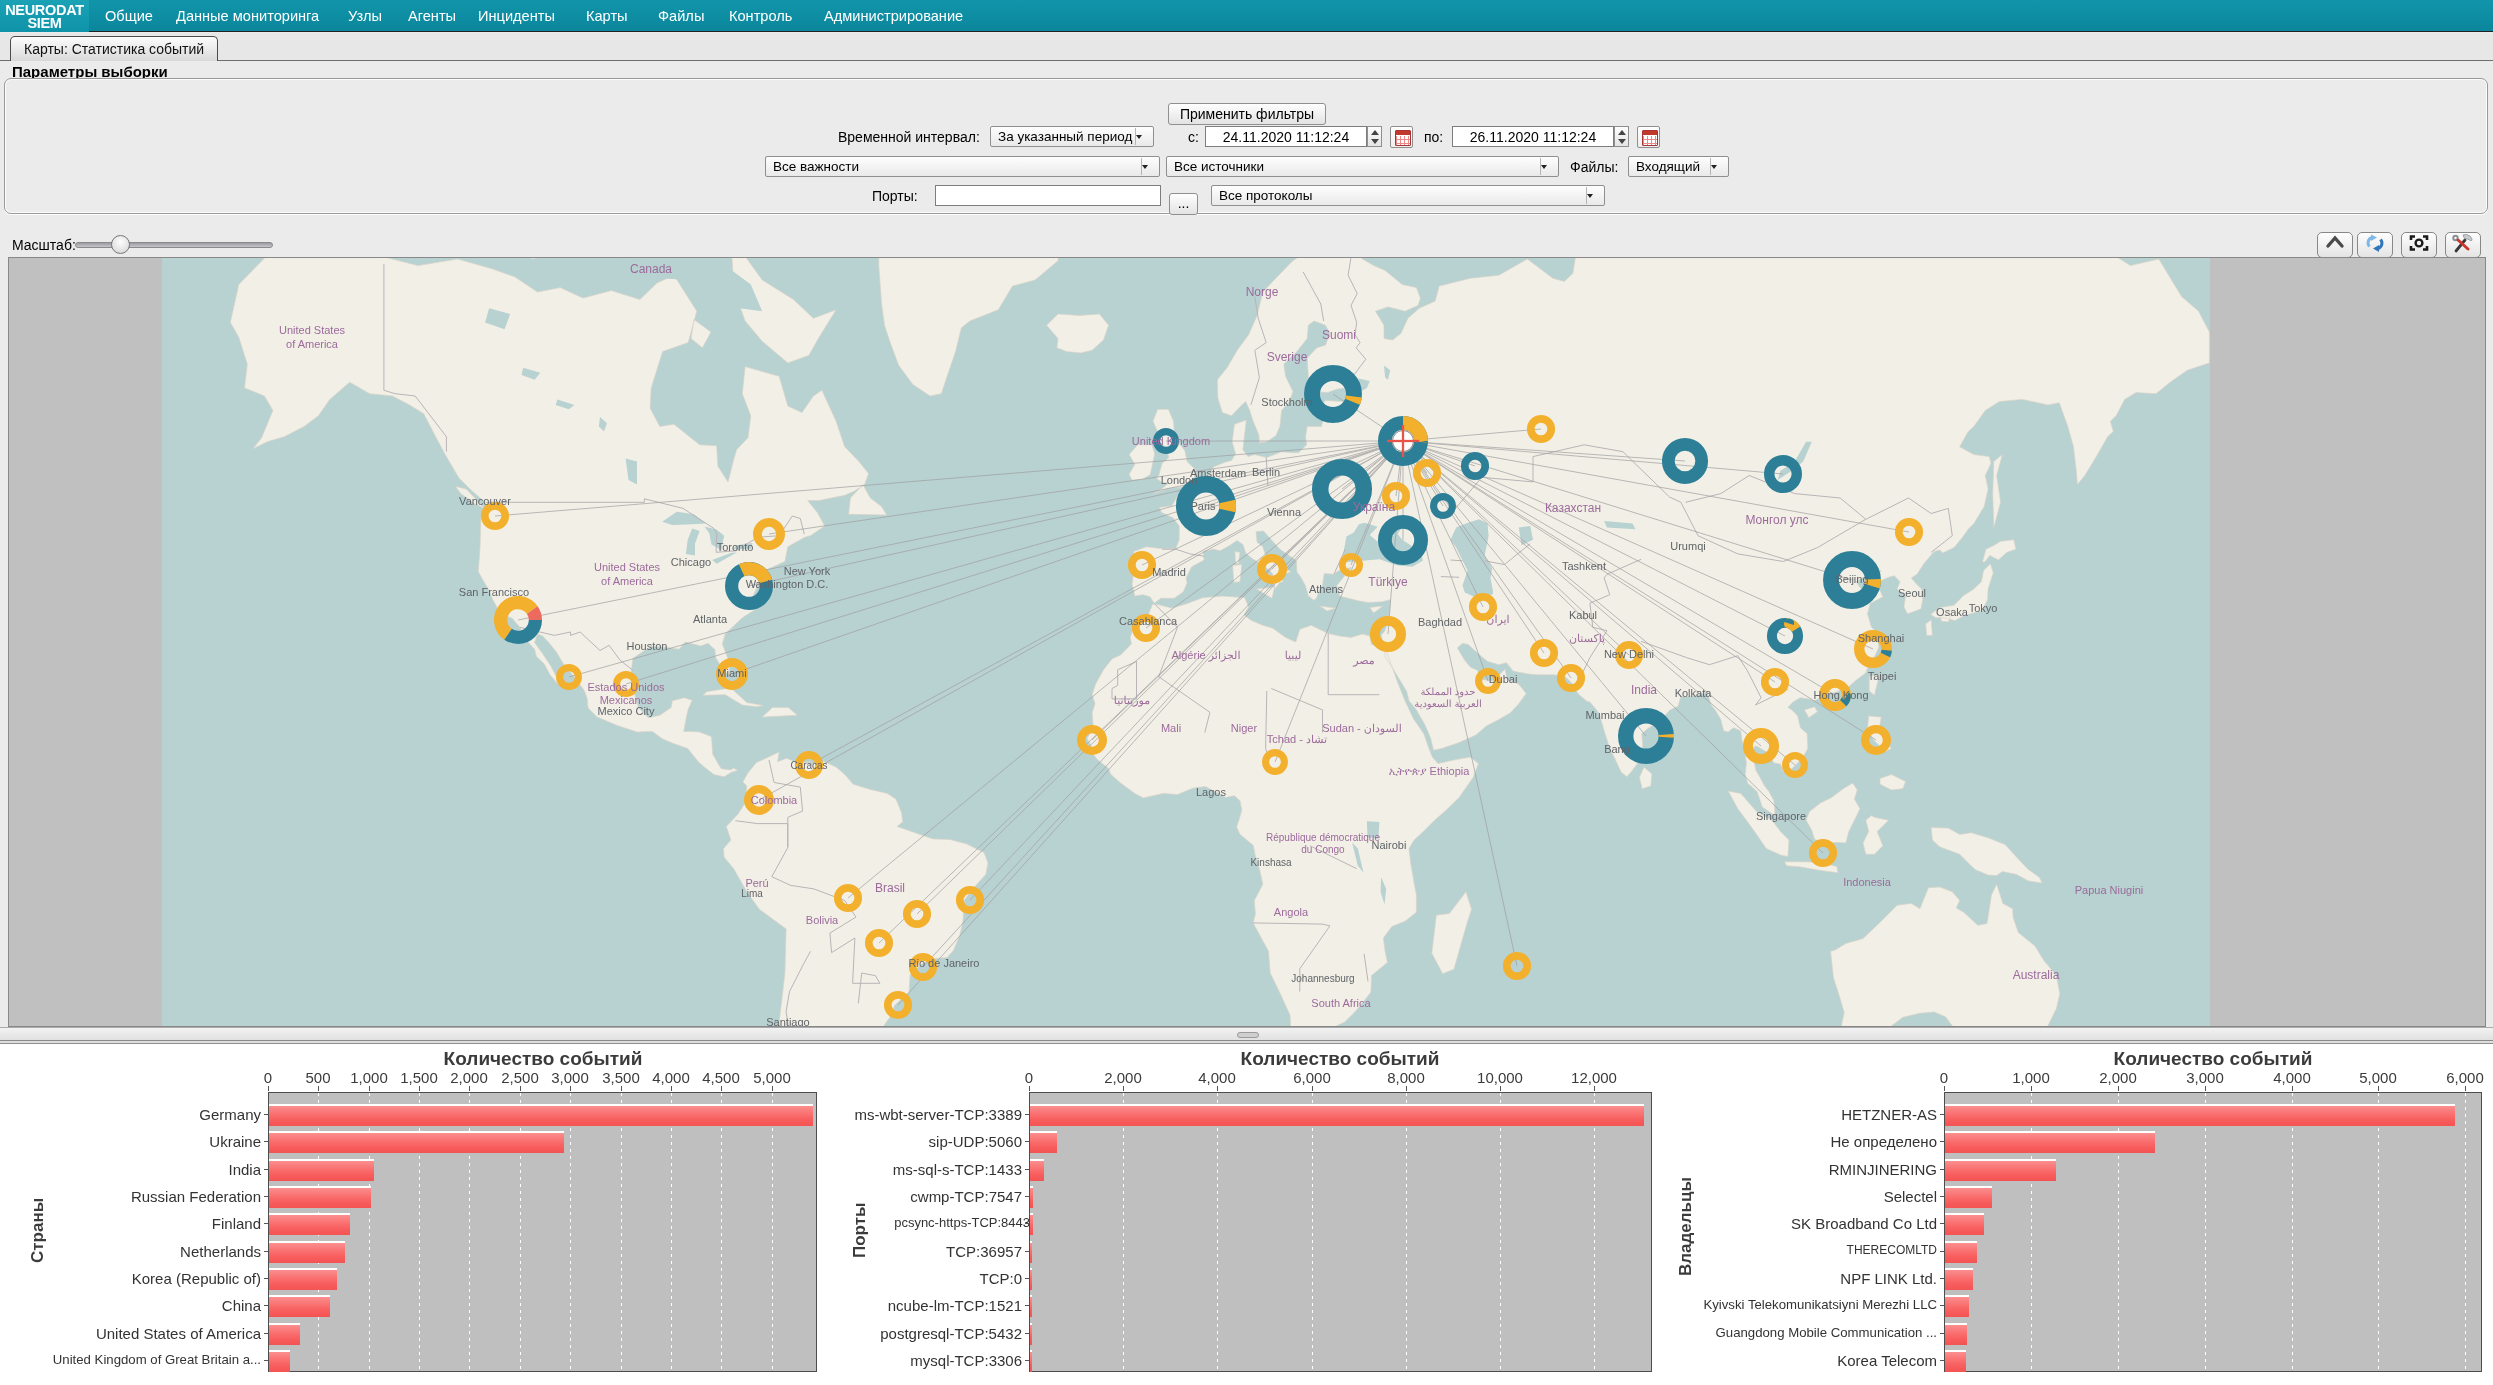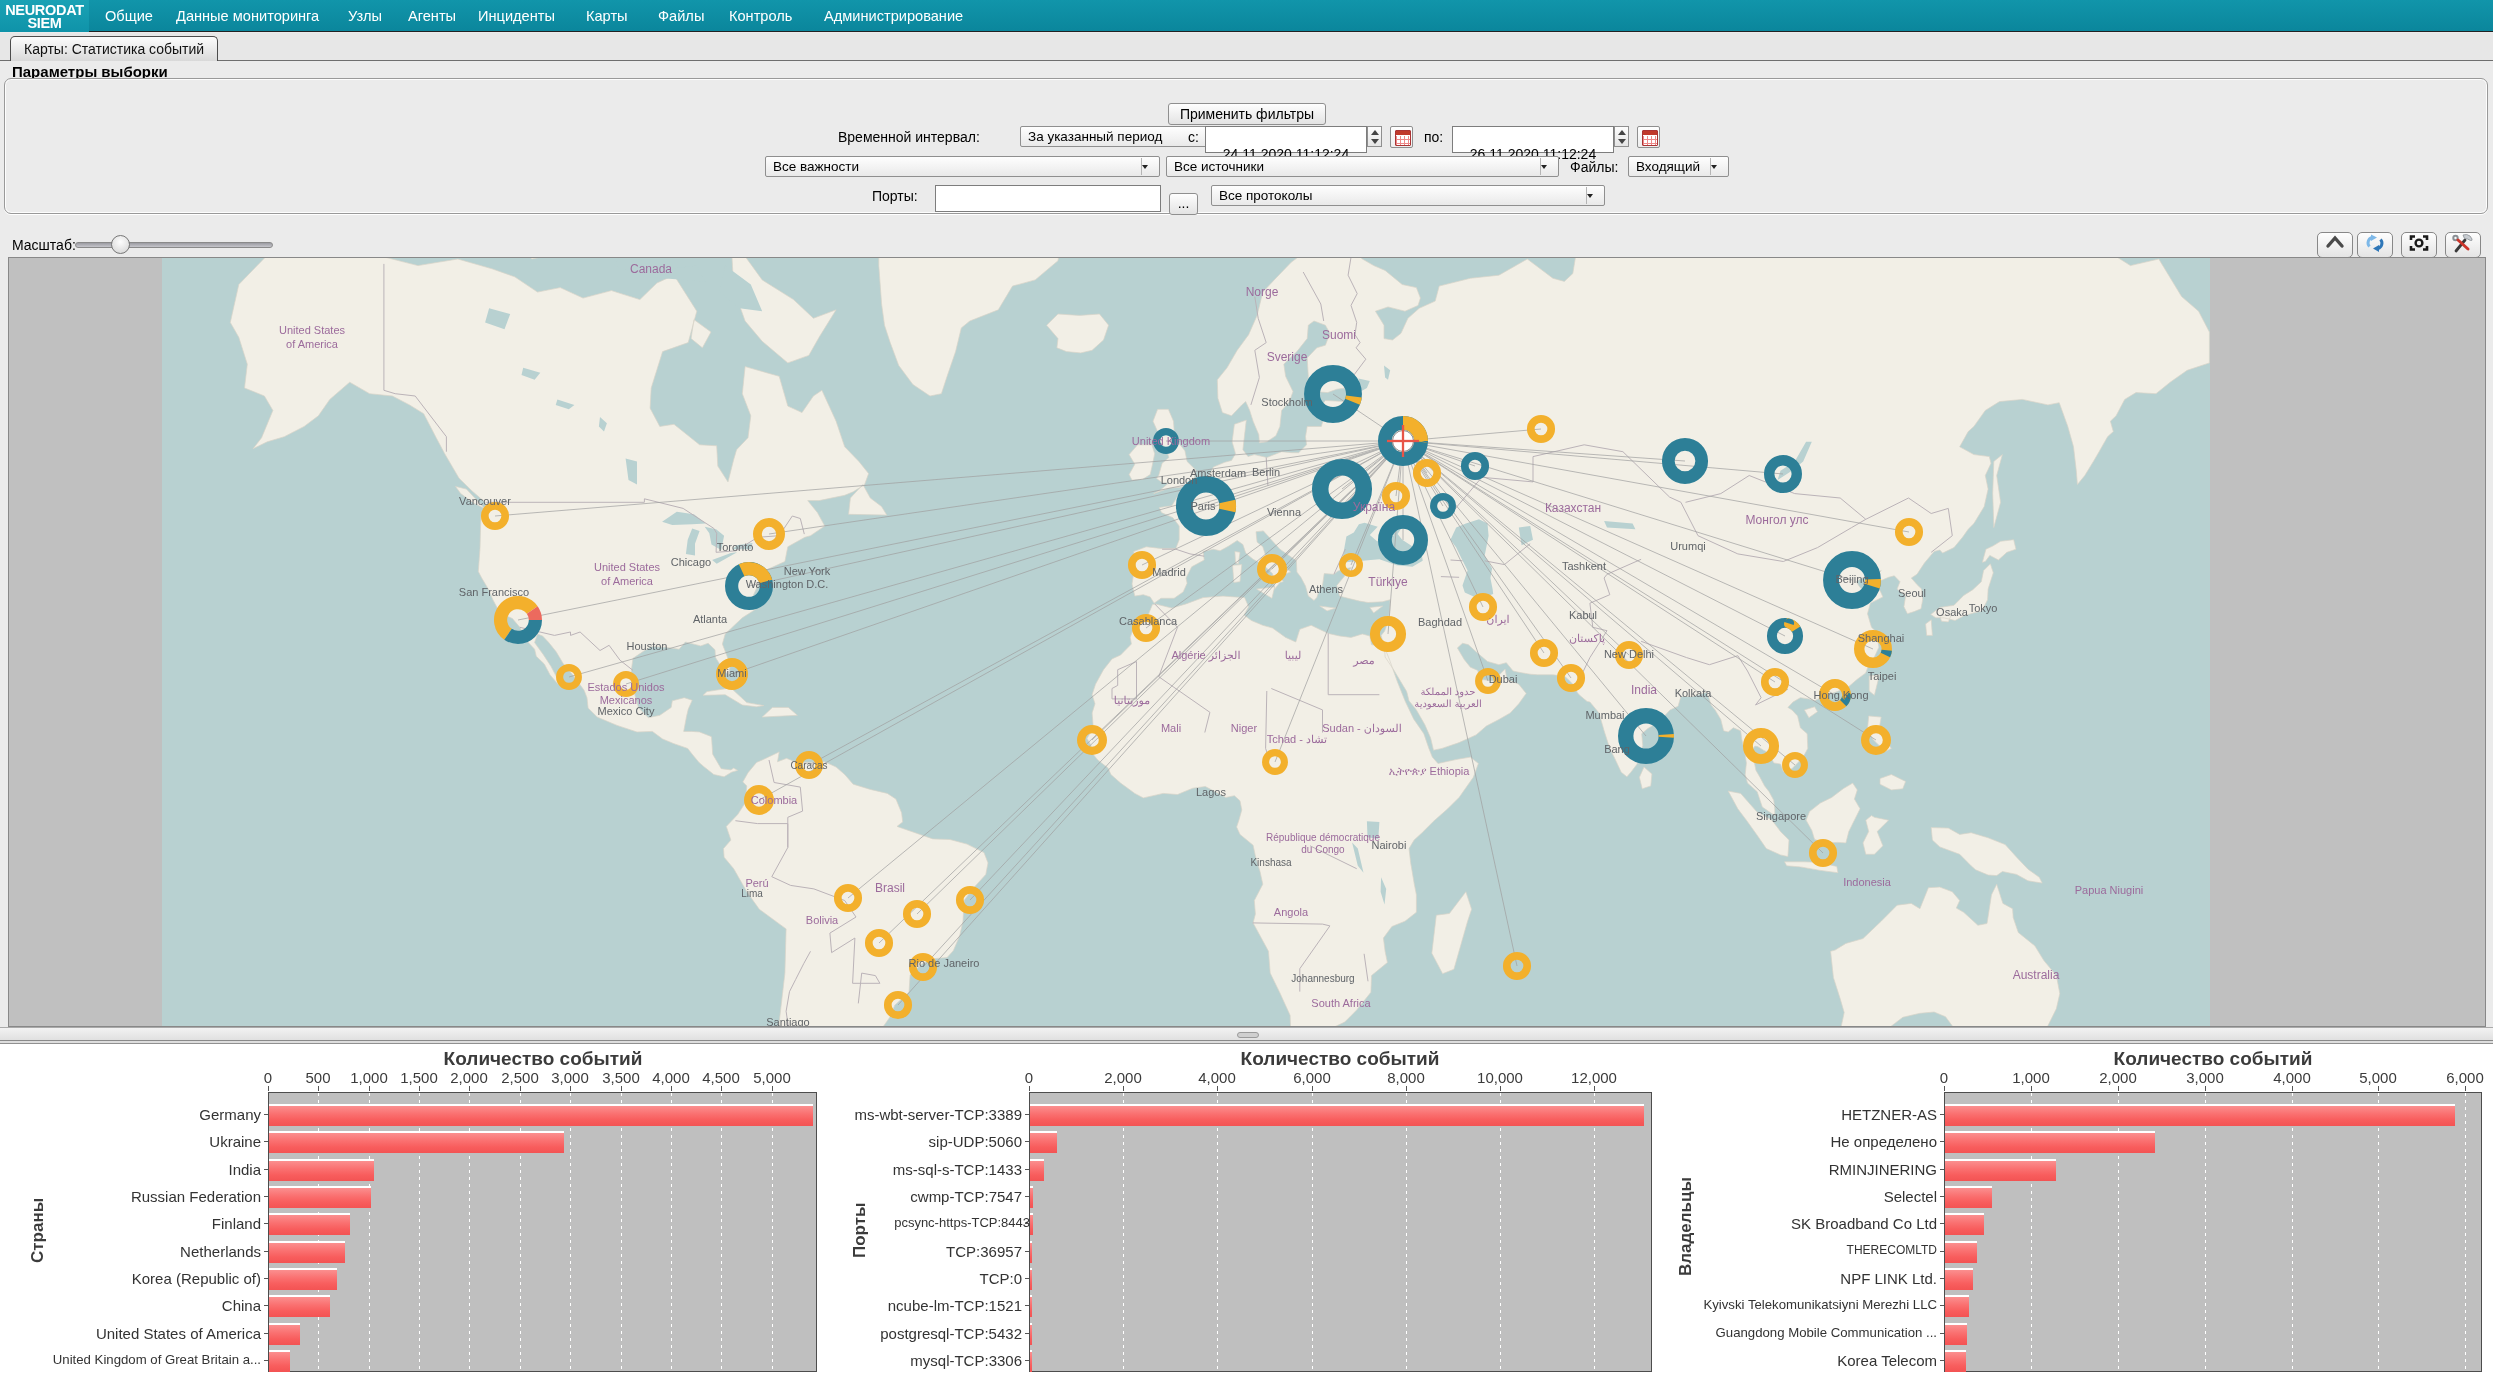--- a/index.html
+++ b/index.html
@@ -10,21 +10,21 @@
 #tabstrip { position:absolute; left:0; top:33px; width:2493px; height:28px; background:#e7e7e7; border-bottom:1px solid #6e6e6e; }
 #tab { position:absolute; left:10px; top:3px; width:208px; height:25px; background:linear-gradient(#fcfcfc,#d9d9d9); border:1px solid #4c4c4c; border-bottom:none; border-radius:5px 5px 0 0; font-size:14px; color:#111; padding:4px 0 0 13px; }
 
 #gbt { position:absolute; left:12px; top:63px; font-size:15px; font-weight:bold; color:#000; }
 #gb { position:absolute; left:4px; top:78px; width:2484px; height:136px; border:1px solid #999; border-radius:7px; box-shadow:inset 0 0 0 1px #fdfdfd, 0 1px 0 #fff; }
 .btn { position:absolute; height:22px; background:linear-gradient(#fefefe,#e3e3e3); border:1px solid #8f8f8f; border-radius:3px; font-size:14px; color:#000; text-align:center;margin-top:8px; }
 .lbl { position:absolute; font-size:14px; color:#000; }
 .combo { position:absolute; height:21px; background:linear-gradient(#fefefe,#e9e9e9); border:1px solid #8f8f8f; border-radius:2px; font-size:13.5px; color:#000; padding:2px 0 0 7px; }
 .combo:after { content:""; position:absolute; right:11px; top:8px; border:3.5px solid transparent; border-top:4.5px solid #222; }
 .combo i { position:absolute; right:17px; top:1px; bottom:1px; border-left:1px solid #b5b5b5; }
-.inp { position:absolute; height:27px; background:#fff; border:1px solid #7d7d7d; font-size:14px; color:#000; text-align:center; padding-top:19px; }
+.inp { position:absolute; height:21px; background:#fff; border:1px solid #7d7d7d; font-size:14px; color:#000; text-align:center; padding-top:2px; }
 .spin { position:absolute; width:15px; height:21px; background:linear-gradient(#fdfdfd,#e4e4e4); border:1px solid #8f8f8f; }
 .spin:before { content:""; position:absolute; left:3px; top:3px; border:4px solid transparent; border-bottom:5px solid #444; border-top:none; }
 .spin:after { content:""; position:absolute; left:3px; top:12px; border:4px solid transparent; border-top:5px solid #444; border-bottom:none; }
 .cal { position:absolute; width:23px; height:22px; background:linear-gradient(#fff,#eee); border:1px solid #8f8f8f; border-radius:2px; }
 .cal:before { content:""; position:absolute; left:4px; top:3px; width:14px; height:14px; border:1px solid #a33; border-radius:1px; background:linear-gradient(#c0392b 0 4px, #fff 4px 5px, rgba(0,0,0,0) 5px), repeating-linear-gradient(90deg, #e88 0 1px, rgba(0,0,0,0) 1px 4px), repeating-linear-gradient(180deg, #e88 0 1px, rgba(0,0,0,0) 1px 4px); background-color:#fff; }
 
 #scalelbl { position:absolute; left:12px; top:237px; font-size:14px; }
 #track { position:absolute; left:75px; top:242px; width:198px; height:6px; border-radius:3px; background:linear-gradient(#9b9ba2,#c6c6cc); border:1px solid #8a8a8a; }
 #thumb { position:absolute; left:111px; top:235px; width:19px; height:19px; border-radius:50%; background:radial-gradient(circle at 50% 35%,#fdfdfd,#d2d2d2); border:1px solid #777; }
 .tbtn { position:absolute; top:232px; width:36px; height:26px; background:linear-gradient(#fefefe,#e4e4e4); border:1.5px solid #888; border-radius:5px; text-align:center; }
@@ -54,21 +54,21 @@
 <span class="mi" style="left:729px">Контроль</span>
 <span class="mi" style="left:824px">Администрирование</span>
 </div>
 <div id="tabstrip">
     <div id="tab">Карты: Статистика событий</div>
   </div>
 <div id="gbt">Параметры выборки</div>
 <div id="gb"></div>
 <div class="btn" style="left:1168px;top:95px;width:158px;padding-top:2px">Применить фильтры</div>
 <div class="lbl" style="left:838px;top:129px">Временной интервал:</div>
-<div class="combo" style="left:1020px;top:126px;width:210px">За указанный период<i></i></div>
+<div class="combo" style="left:990px;top:126px;width:164px">За указанный период<i></i></div>
 <div class="lbl" style="left:1188px;top:129px">с:</div>
 <div class="inp" style="left:1205px;top:126px;width:162px">24.11.2020 11:12:24</div>
 <div class="spin" style="left:1367px;top:126px"></div>
 <div class="cal" style="left:1390px;top:126px"></div>
 <div class="lbl" style="left:1424px;top:129px">по:</div>
 <div class="inp" style="left:1452px;top:126px;width:162px">26.11.2020 11:12:24</div>
 <div class="spin" style="left:1614px;top:126px"></div>
 <div class="cal" style="left:1637px;top:126px"></div>
 <div class="combo" style="left:765px;top:156px;width:395px">Все важности<i></i></div>
 <div class="combo" style="left:1166px;top:156px;width:393px">Все источники<i></i></div>

